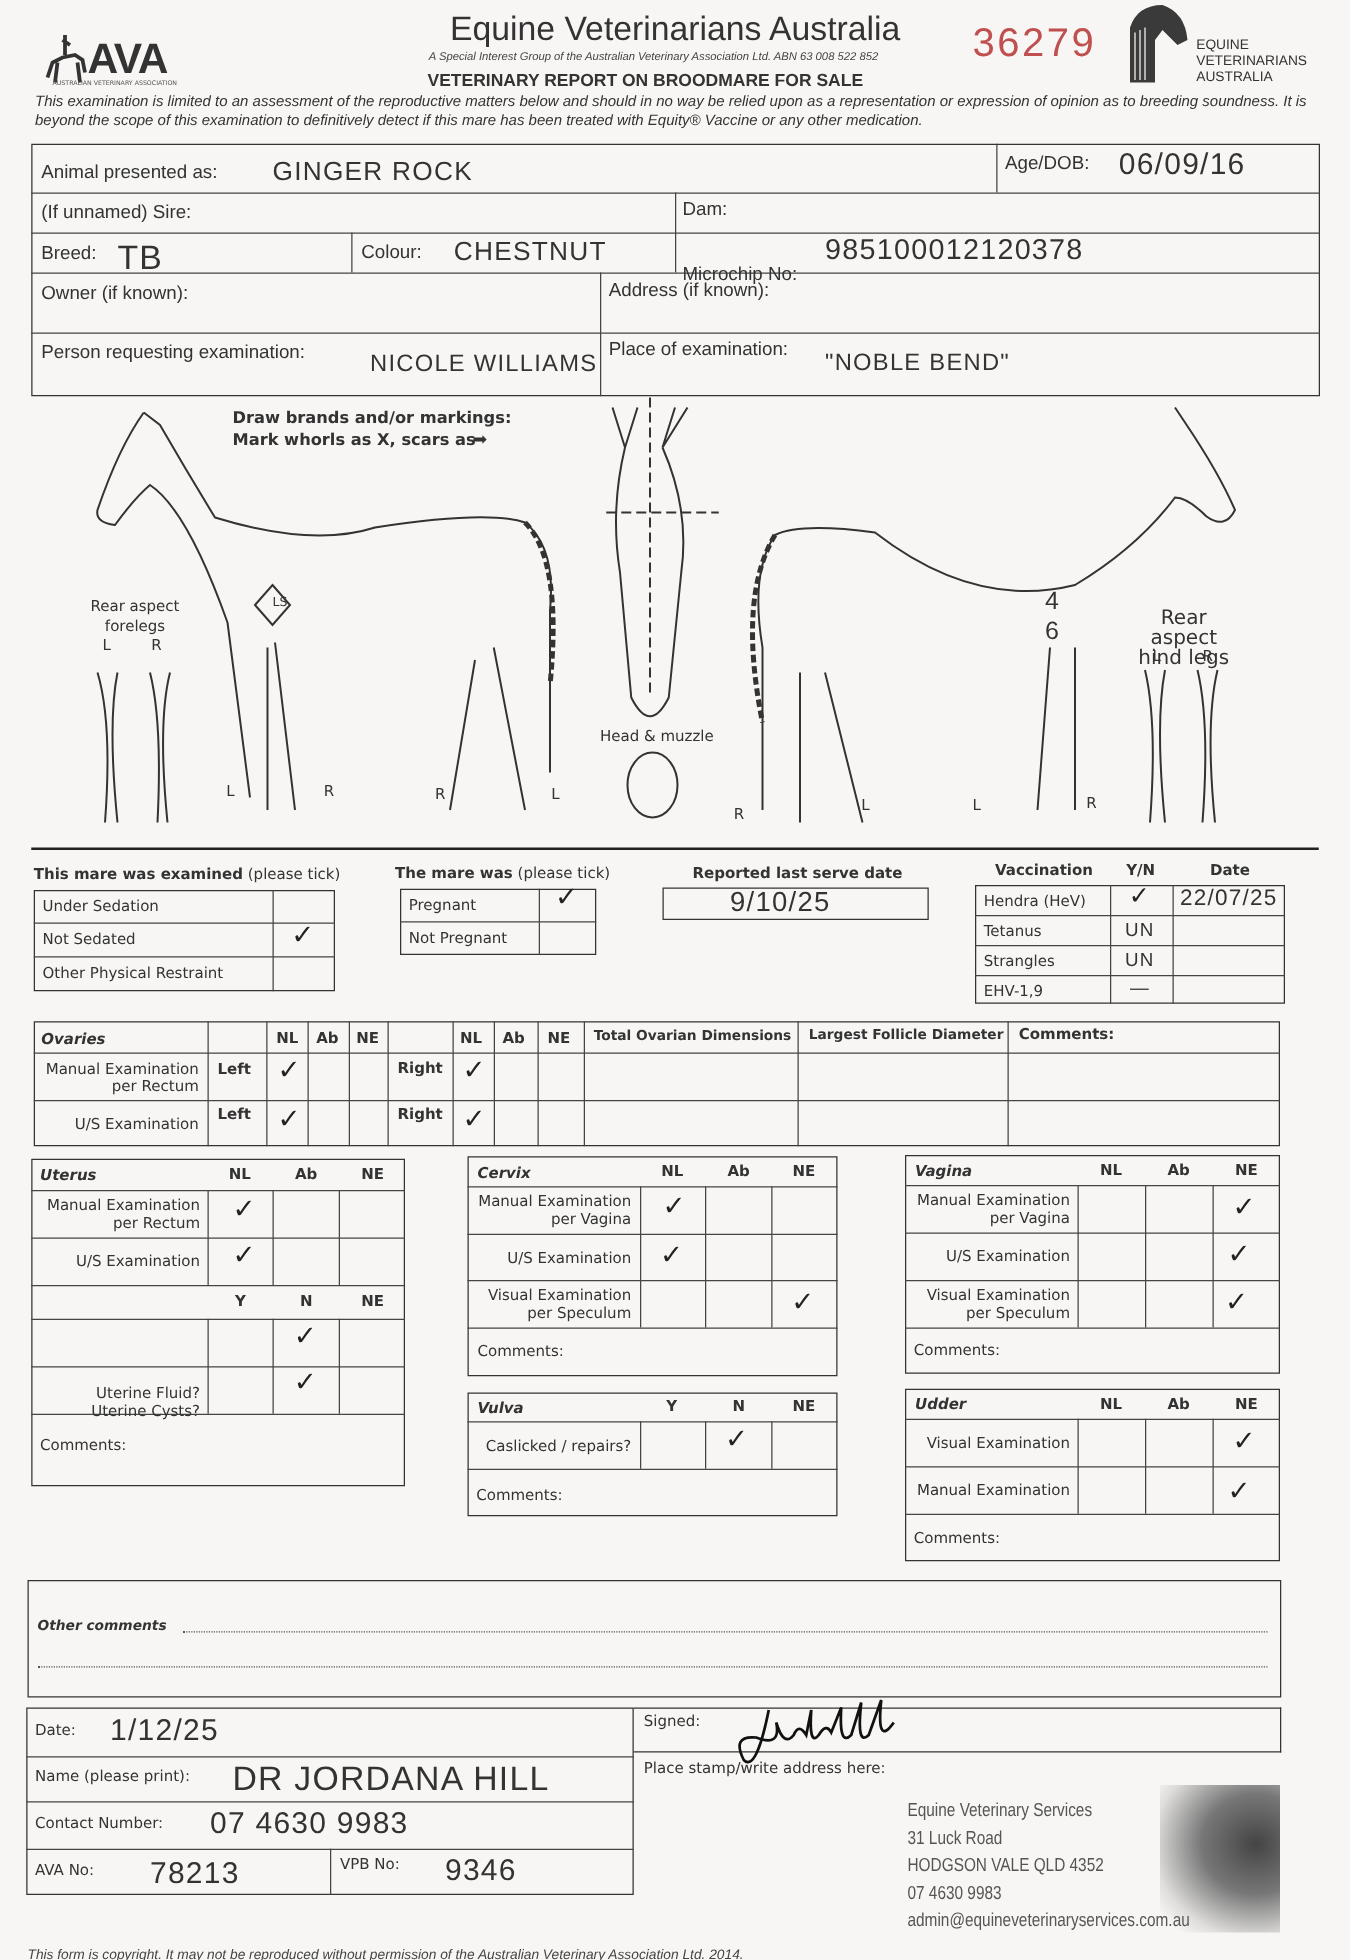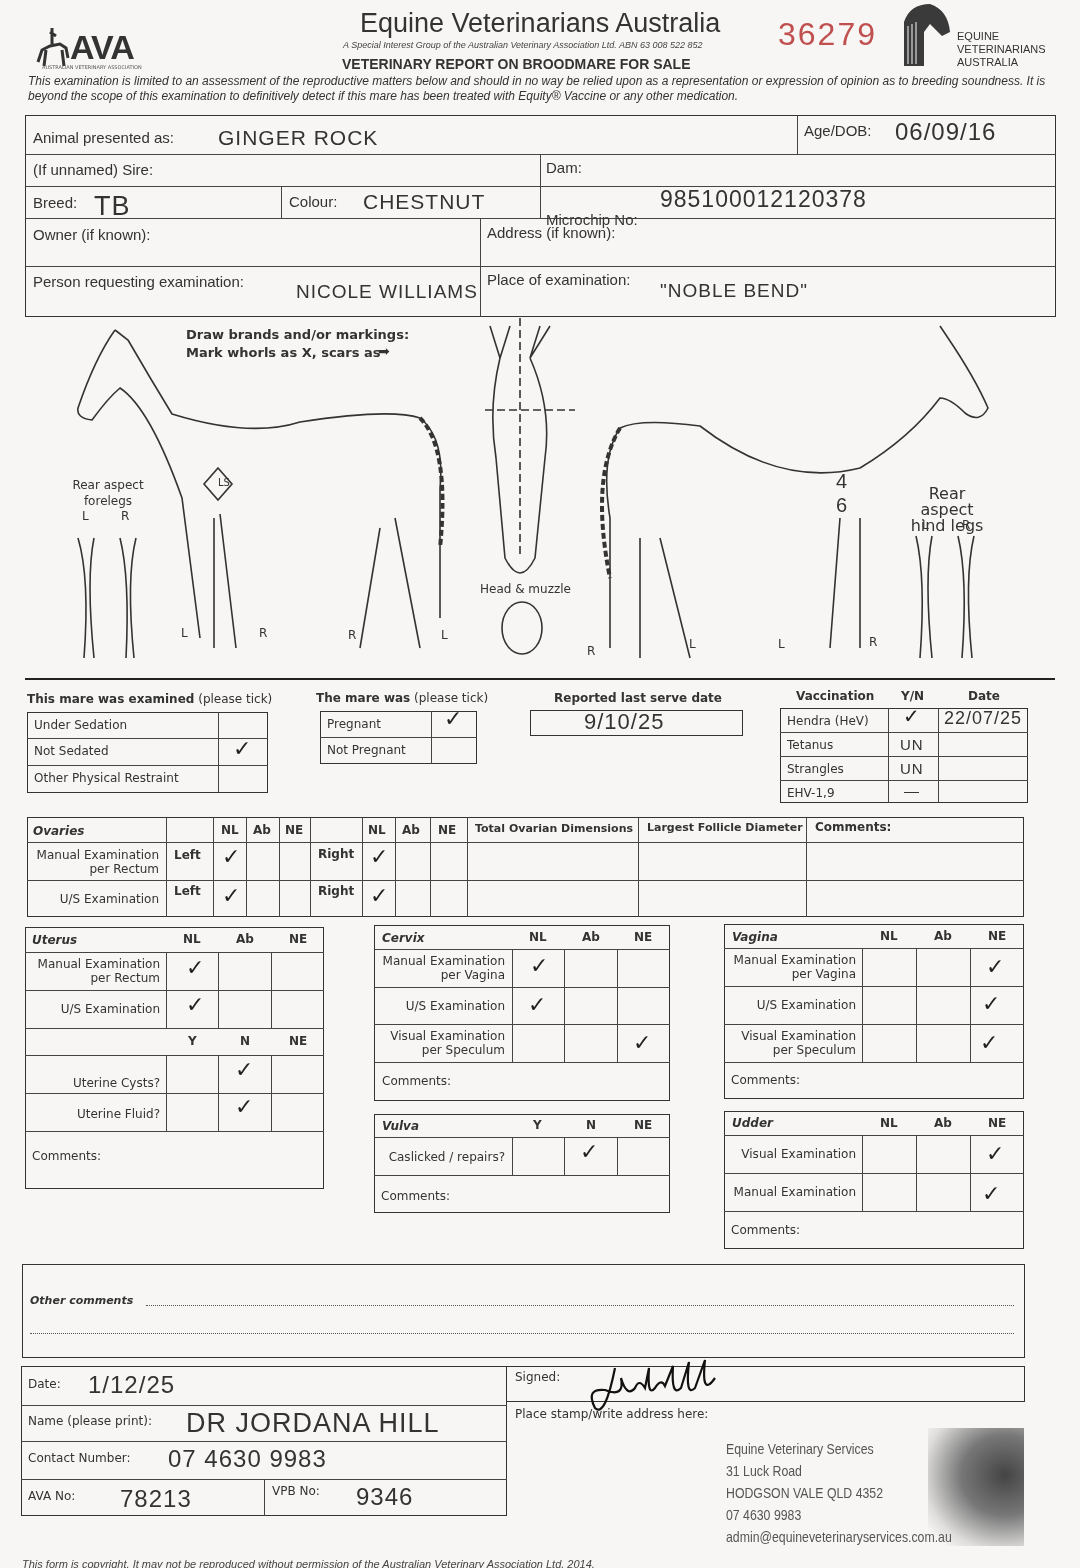--- a/index.html
+++ b/index.html
@@ -245,21 +245,21 @@
   <div class="lbl sm bold" style="left:183px;top:932px;">NL</div>
   <div class="lbl sm bold" style="left:236px;top:932px;">Ab</div>
   <div class="lbl sm bold" style="left:289px;top:932px;">NE</div>
   <div class="lbl sm" style="left:30px;top:957px;width:130px;white-space:normal;text-align:right;line-height:14px;font-size:12px;">Manual Examination per Rectum</div>
   <div class="tick" style="left:186px;top:955px;">✓</div>
   <div class="lbl sm" style="left:30px;top:1002px;width:130px;text-align:right;">U/S Examination</div>
   <div class="tick" style="left:186px;top:992px;">✓</div>
   <div class="lbl sm bold" style="left:188px;top:1034px;">Y</div>
   <div class="lbl sm bold" style="left:240px;top:1034px;">N</div>
   <div class="lbl sm bold" style="left:289px;top:1034px;">NE</div>
-  <div class="lbl sm" style="left:30px;top:1076px;width:130px;text-align:right;">Uterine Cysts?</div>
+  <div class="lbl sm" style="left:30px;top:1122px;width:130px;text-align:right;">Uterine Cysts?</div>
   <div class="tick" style="left:235px;top:1057px;">✓</div>
   <div class="lbl sm" style="left:30px;top:1107px;width:130px;text-align:right;">Uterine Fluid?</div>
   <div class="tick" style="left:235px;top:1094px;">✓</div>
   <div class="lbl sm" style="left:32px;top:1149px;">Comments:</div>
 
   <div class="box" style="left:374px;top:925px;width:296px;height:176px;"></div>
   <div class="hline" style="left:374px;top:949px;width:296px;"></div>
   <div class="hline" style="left:374px;top:987px;width:296px;"></div>
   <div class="hline" style="left:374px;top:1024px;width:296px;"></div>
   <div class="hline" style="left:374px;top:1062px;width:296px;"></div>

